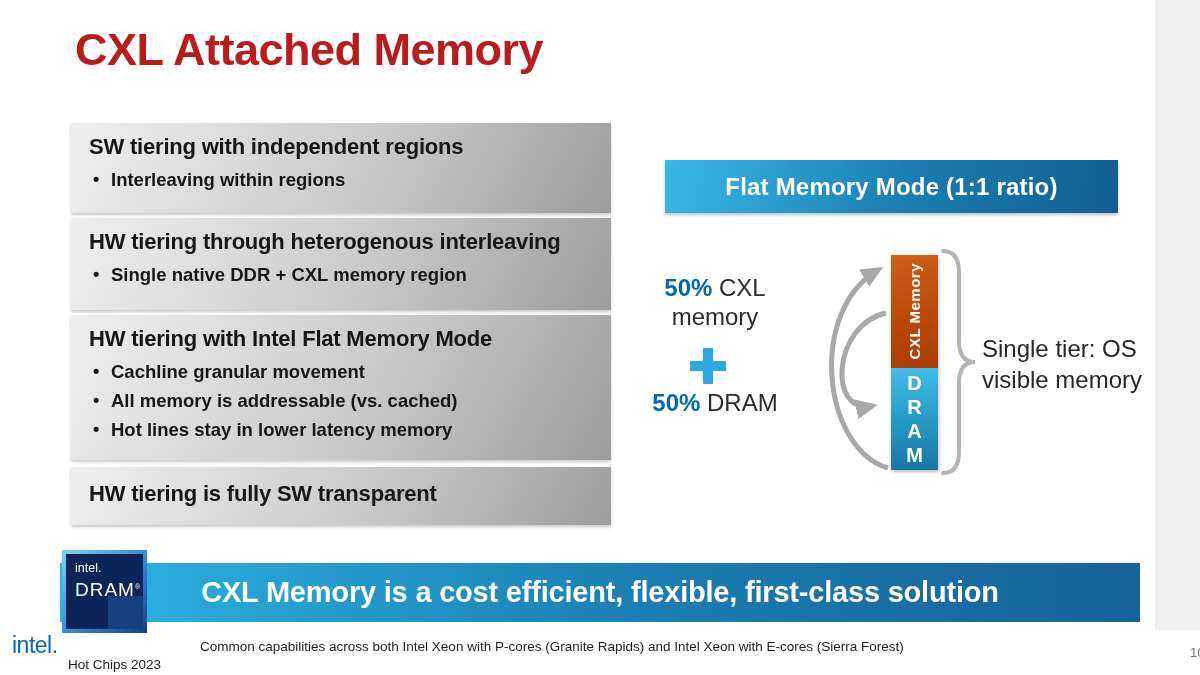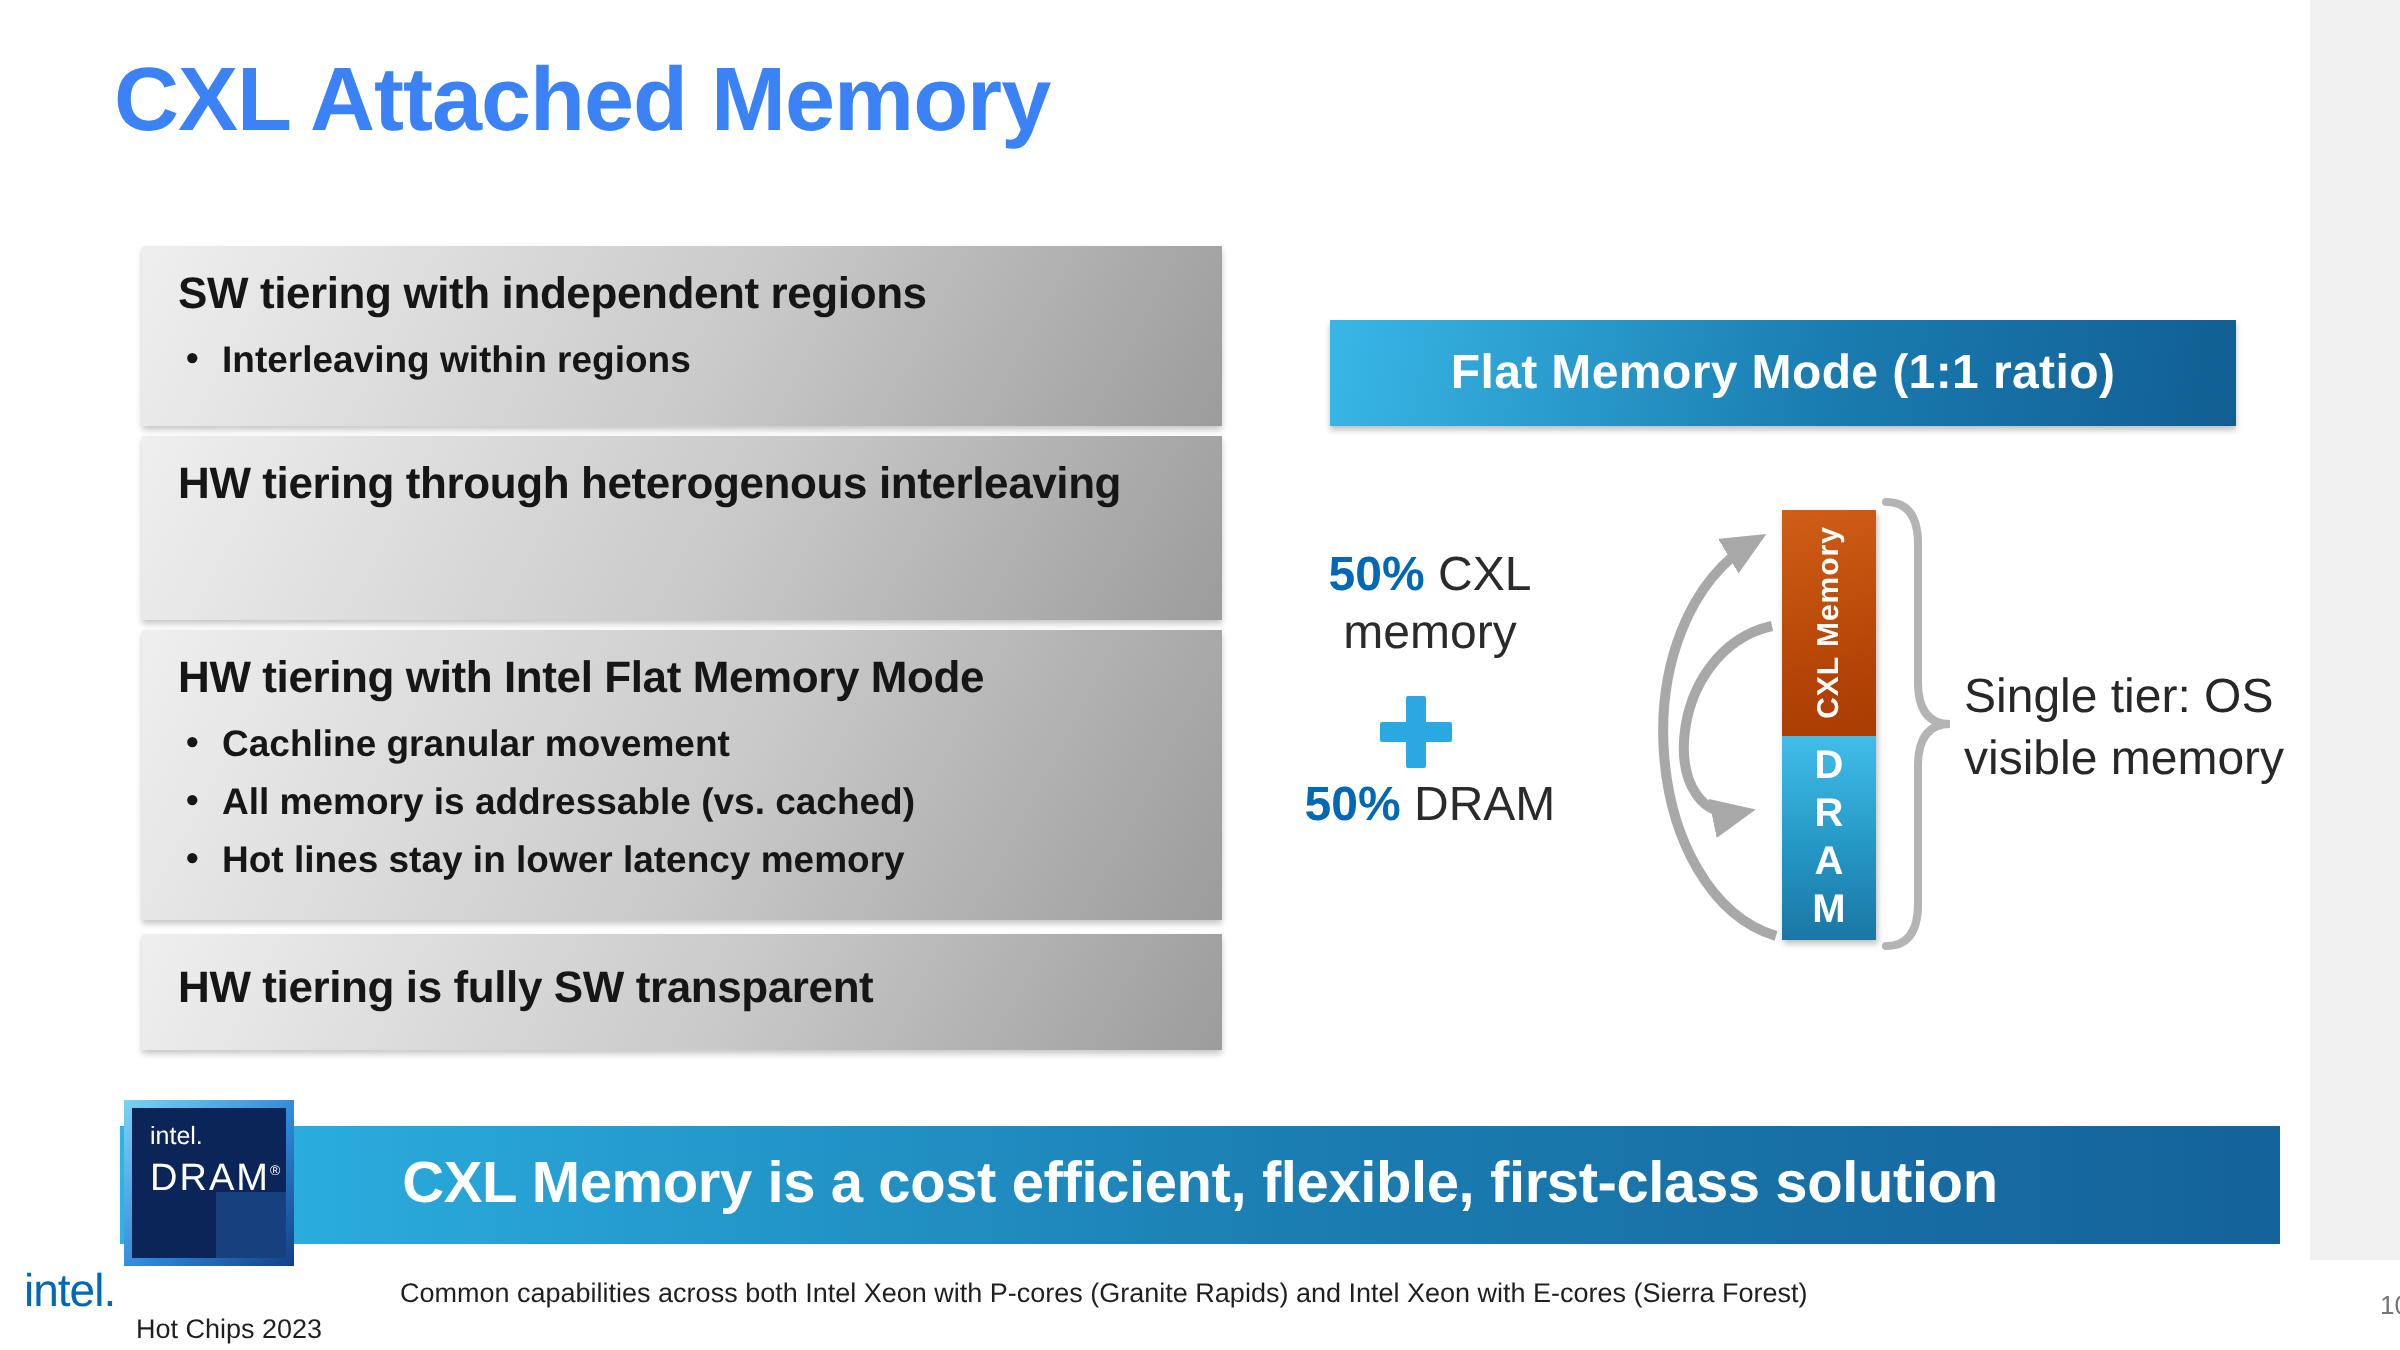--- a/index.html
+++ b/index.html
@@ -3,21 +3,21 @@
 <meta charset="utf-8">
 <style>
   * { margin:0; padding:0; box-sizing:border-box; }
   html,body { width:1200px; height:675px; }
   body { font-family:"Liberation Sans", sans-serif; background:#ffffff; position:relative; overflow:hidden; }
 
   .slide { position:absolute; inset:0; width:1200px; height:675px; background:#ffffff; }
 
   .right-strip { position:absolute; right:0; top:0; width:45px; height:630px; background:#f0f0f1; }
 
-  .title { position:absolute; left:57px; top:24px; font-size:45px; font-weight:700; color:#3b82f6; letter-spacing:-0.5px; }
+  .title { position:absolute; left:75px; top:24px; font-size:45px; font-weight:700; color:#b91c1c; letter-spacing:-0.5px; }
 
   
   .gray-box { position:absolute; left:71px; width:540px;
     background:linear-gradient(118deg,#efefef 0%,#c9c9c9 55%,#9c9c9c 100%);
     box-shadow:0 2px 3px rgba(0,0,0,0.22);
     padding:11px 14px 0 18px; color:#161616; }
   .gray-box h2 { font-size:22px; font-weight:700; color:#161616; margin-bottom:5px; letter-spacing:-0.2px; }
   .gray-box ul { list-style:none; }
   .gray-box li { font-size:18.5px; font-weight:700; line-height:29px; padding-left:22px; position:relative; }
   .gray-box li::before { content:"•"; position:absolute; left:4px; font-size:18px; }
@@ -91,20 +91,23 @@
 
   <div class="gray-box box-1">
     <h2>SW tiering with independent regions</h2>
     <ul>
       <li>Interleaving within regions</li>
     </ul>
   </div>
 
   <div class="gray-box box-2">
     <h2>HW tiering through heterogenous interleaving</h2>
+    <ul>
+      <li>Single native DDR + CXL memory region</li>
+    </ul>
   </div>
 
   <div class="gray-box box-3">
     <h2>HW tiering with Intel Flat Memory Mode</h2>
     <ul>
       <li>Cachline granular movement</li>
       <li>All memory is addressable (vs. cached)</li>
       <li>Hot lines stay in lower latency memory</li>
     </ul>
   </div>

